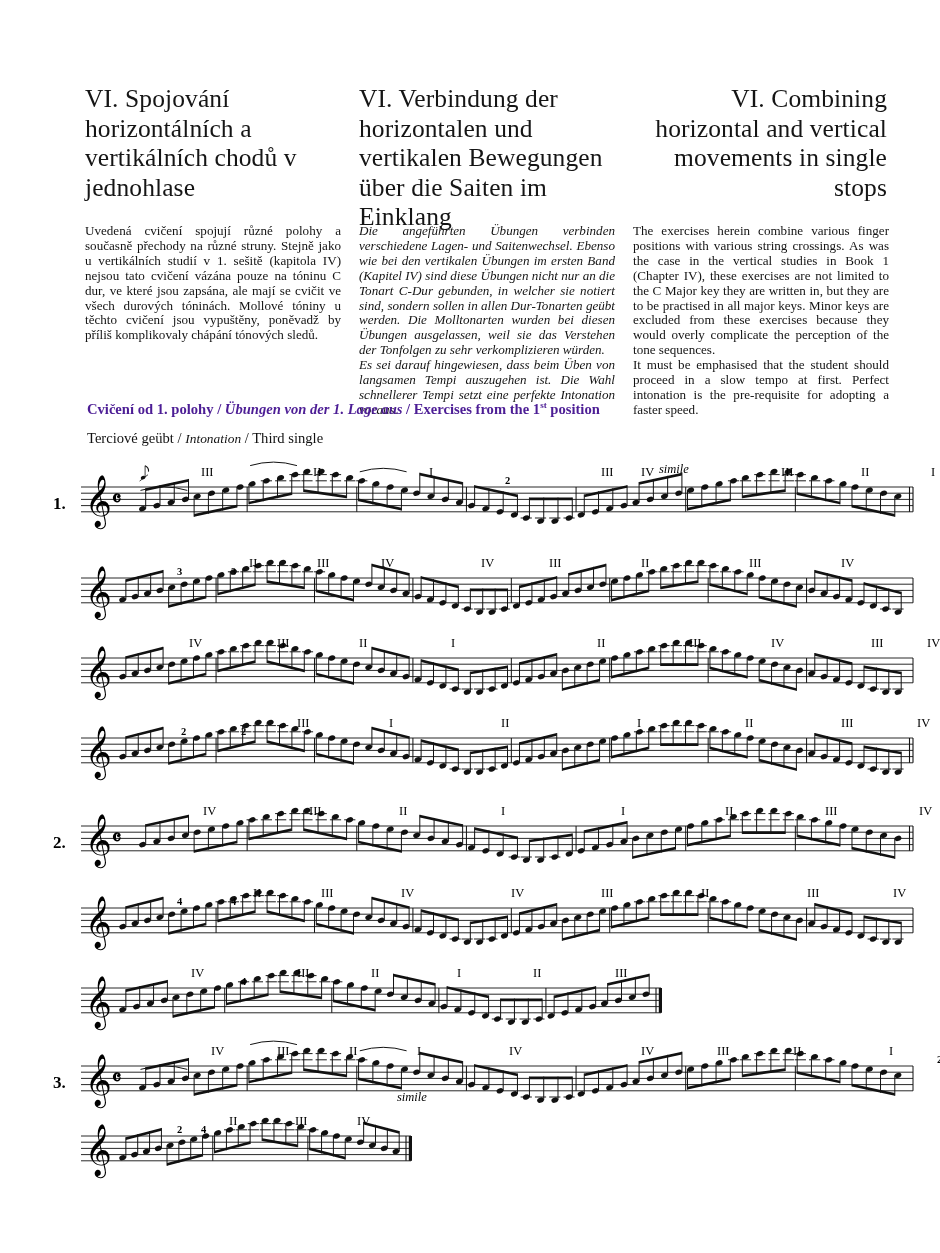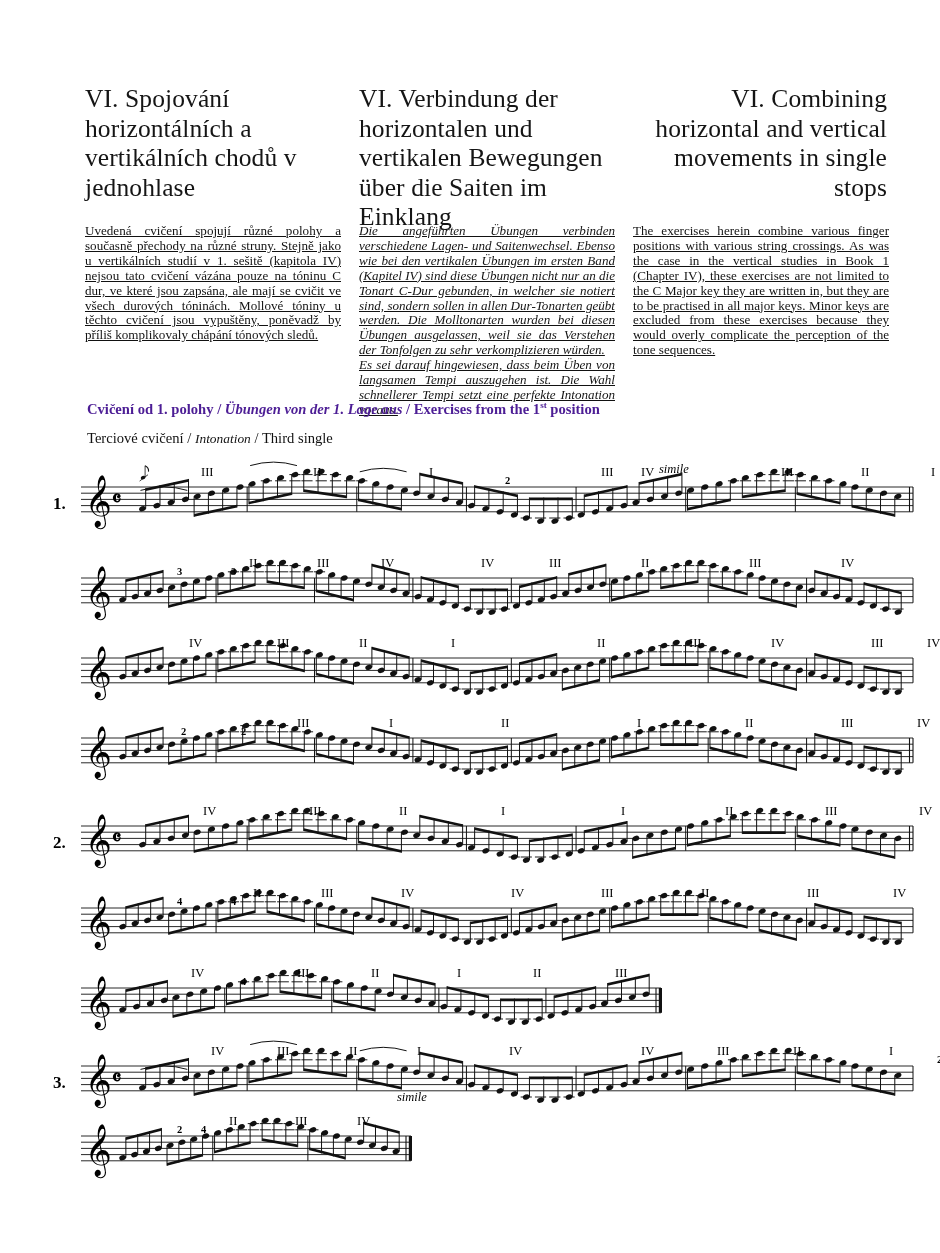--- a/index.html
+++ b/index.html
@@ -44,21 +44,21 @@
   }
 
   
   .body-cols {
     position: absolute;
     left: 66px;
     top: 224px;
     width: 818px;
     display: flex;
   }
-  .body-col { width: 272px; padding-right: 14px; box-sizing: border-box; text-decoration: underline; }
+  .body-col { width: 272px; padding-right: 14px; box-sizing: border-box; }
   .body-col.col2 { margin-left: 4px; }
   .body-col.col3 { margin-left: 4px; }
   .body-text {
     font-size: 13.1px;
     line-height: 14.9px;
     text-align: justify;
     margin: 0;
     color: #131313;
     hyphens: none;
   }
@@ -125,29 +125,30 @@
   <div class="body-cols">
     <div class="body-col col1">
       <p class="body-text cs">Uvedená cvičení spojují různé polohy a současně přechody na různé struny. Stejně jako u vertikálních studií v 1. sešitě (kapitola IV) nejsou tato cvičení vázána pouze na tóninu C dur, ve které jsou zapsána, ale mají se cvičit ve všech durových tóninách. Mollové tóniny u těchto cvičení jsou vypuštěny, poněvadž by příliš komplikovaly chápání tónových sledů.</p>
     </div>
     <div class="body-col col2">
       <p class="body-text de">Die angeführten Übungen verbinden verschiedene Lagen- und Saitenwechsel. Ebenso wie bei den vertikalen Übungen im ersten Band (Kapitel IV) sind diese Übungen nicht nur an die Tonart C-Dur gebunden, in welcher sie notiert sind, sondern sollen in allen Dur-Tonarten geübt werden. Die Molltonarten wurden bei diesen Übungen ausgelassen, weil sie das Verstehen der Tonfolgen zu sehr verkomplizieren würden.</p>
       <p class="body-text de">Es sei darauf hingewiesen, dass beim Üben von langsamen Tempi auszugehen ist. Die Wahl schnellerer Tempi setzt eine perfekte Intonation voraus.</p>
     </div>
     <div class="body-col col3">
       <p class="body-text en">The exercises herein combine various finger positions with various string crossings. As was the case in the vertical studies in Book 1 (Chapter IV), these exercises are not limited to the C Major key they are written in, but they are to be practised in all major keys. Minor keys are excluded from these exercises because they would overly complicate the perception of the tone sequences.</p>
+      <p class="body-text en">It must be emphasised that the student should proceed in a slow tempo at first. Perfect intonation is the pre-requisite for adopting a faster speed.</p>
     </div>
   </div>
 
   <div class="subhead-1">
     <span>Cvičení od 1. polohy</span><span> / </span><span class="it">Übungen von der 1. Lage aus</span><span> / </span><span>Exercises from the 1</span><sup>st</sup><span> position</span>
   </div>
 
   <div class="subhead-2">
-    <span>Terciové cvičení</span><span> / </span><span class="it">Intonation</span><span> / </span><span>Third single</span>
+    <span>Terciové geübt</span><span> / </span><span class="it">Intonation</span><span> / </span><span>Third single</span>
   </div>
 
   <div class="music" id="music-layer">
       <div style="position: absolute; left: 0px; top: 0px;">
         <svg width="940" height="1253" style="position: absolute; left: 0px; top: 0px; pointer-events: none;">
           <g>
             <line x1="62" x2="894" y1="487" y2="487" stroke="#111" stroke-width="0.9"></line>
             <line x1="62" x2="894" y1="493.2" y2="493.2" stroke="#111" stroke-width="0.9"></line>
             <line x1="62" x2="894" y1="499.4" y2="499.4" stroke="#111" stroke-width="0.9"></line>
             <line x1="62" x2="894" y1="505.6" y2="505.6" stroke="#111" stroke-width="0.9"></line>

